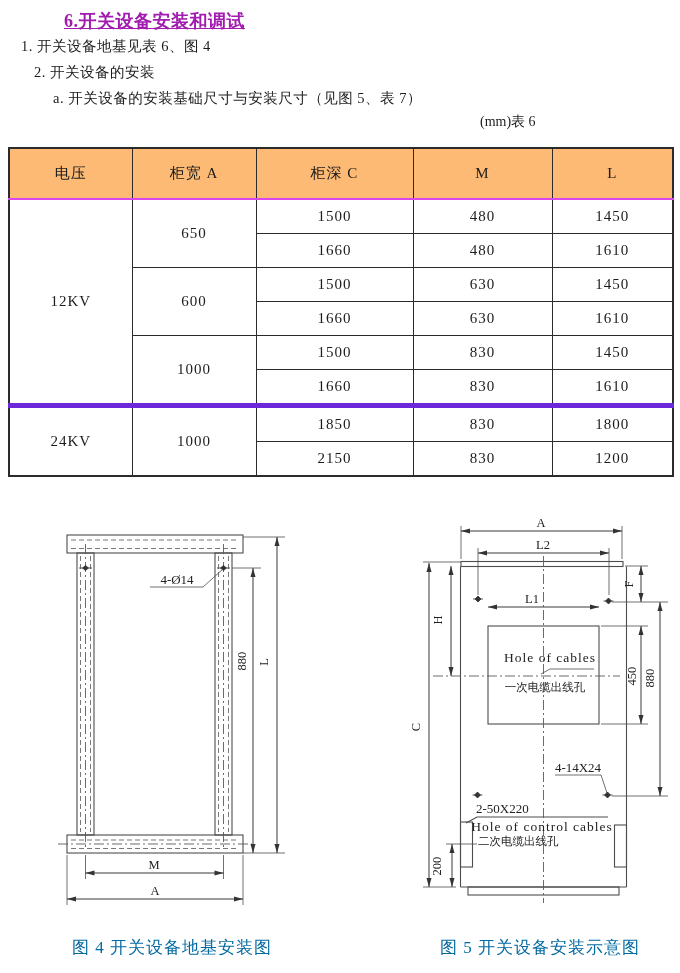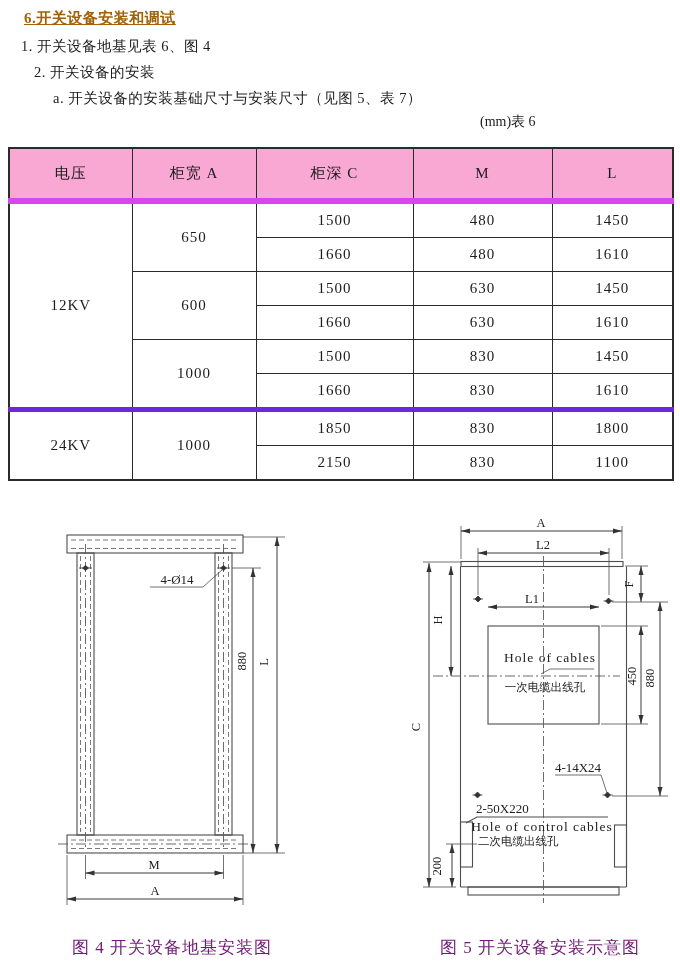--- a/index.html
+++ b/index.html
@@ -2,37 +2,38 @@
 <html><head>
 <meta charset="utf-8">
 <style>
   html,body{margin:0;padding:0;background:#ffffff;}
   #page{
     position:relative;width:680px;height:973px;background:#ffffff;
     font-family:"Liberation Serif","DejaVu Serif",serif;color:#1c1c1c;overflow:hidden;
   }
   .abs{position:absolute;}
   .doc-title{
-    font-size:15px;font-weight:bold;color:#a16207;text-decoration:underline;
+    font-size:18px;font-weight:bold;color:#a21caf;text-decoration:underline;
     letter-spacing:.5px;
+    margin-left:40px;
   }
   .doc-line{font-size:14.5px;letter-spacing:.5px;}
   .mm-tag{font-size:14px;}
   table.spec{
     border-collapse:collapse;table-layout:fixed;width:664px;
     border:2px solid #2b2b2b;
   }
   table.spec th,table.spec td{
     border:1px solid #2b2b2b;text-align:center;vertical-align:middle;
     font-size:15px;font-weight:normal;padding:0;letter-spacing:1px;
   }
-  table.spec thead th{background:#f9a8d4;height:49px;border-bottom:6px solid #d946ef;}
+  table.spec thead th{background:#fdba74;height:49px;border-bottom:2px solid #d946ef;}
   table.spec tbody td{height:33px;background:#ffffff;margin-top:12px;}
   table.spec tr.sec td{border-top:5px solid #6d28d9;}
-  .caption{font-size:17px;text-align:center;letter-spacing:1px;color:#701a75;}
+  .caption{font-size:17px;text-align:center;letter-spacing:1px;color:#0369a1;}
   svg text{font-family:"Liberation Serif","DejaVu Serif",serif;fill:#222;stroke:none;}
   .dimtxt{font-size:12.5px;}
   .lbltxt{font-size:13px;}
   .entxt{font-size:13.5px;letter-spacing:1px;}
   .cntxt{font-size:11.5px;}
 </style>
 </head>
 <body>
 
 <div id="page">
@@ -98,21 +99,21 @@
         <tr class="sec">
           <td rowspan="2">24KV</td>
           <td rowspan="2">1000</td>
           <td>1850</td>
           <td>830</td>
           <td>1800</td>
         </tr>
         <tr>
           <td>2150</td>
           <td>830</td>
-          <td>1100</td>
+          <td>1200</td>
         </tr>
       </tbody>
   </table>
 
   <svg class="abs" style="left:0;top:485px;" width="340" height="445" viewBox="0 485 340 445">
     <defs>
       <marker id="ms" markerWidth="10" markerHeight="7" refX="0.5" refY="3.5" orient="auto" markerUnits="userSpaceOnUse">
         <path d="M0.5,3.5 L9.5,1 L9.5,6 Z" fill="#333"></path>
       </marker>
       <marker id="me" markerWidth="10" markerHeight="7" refX="9.5" refY="3.5" orient="auto" markerUnits="userSpaceOnUse">

